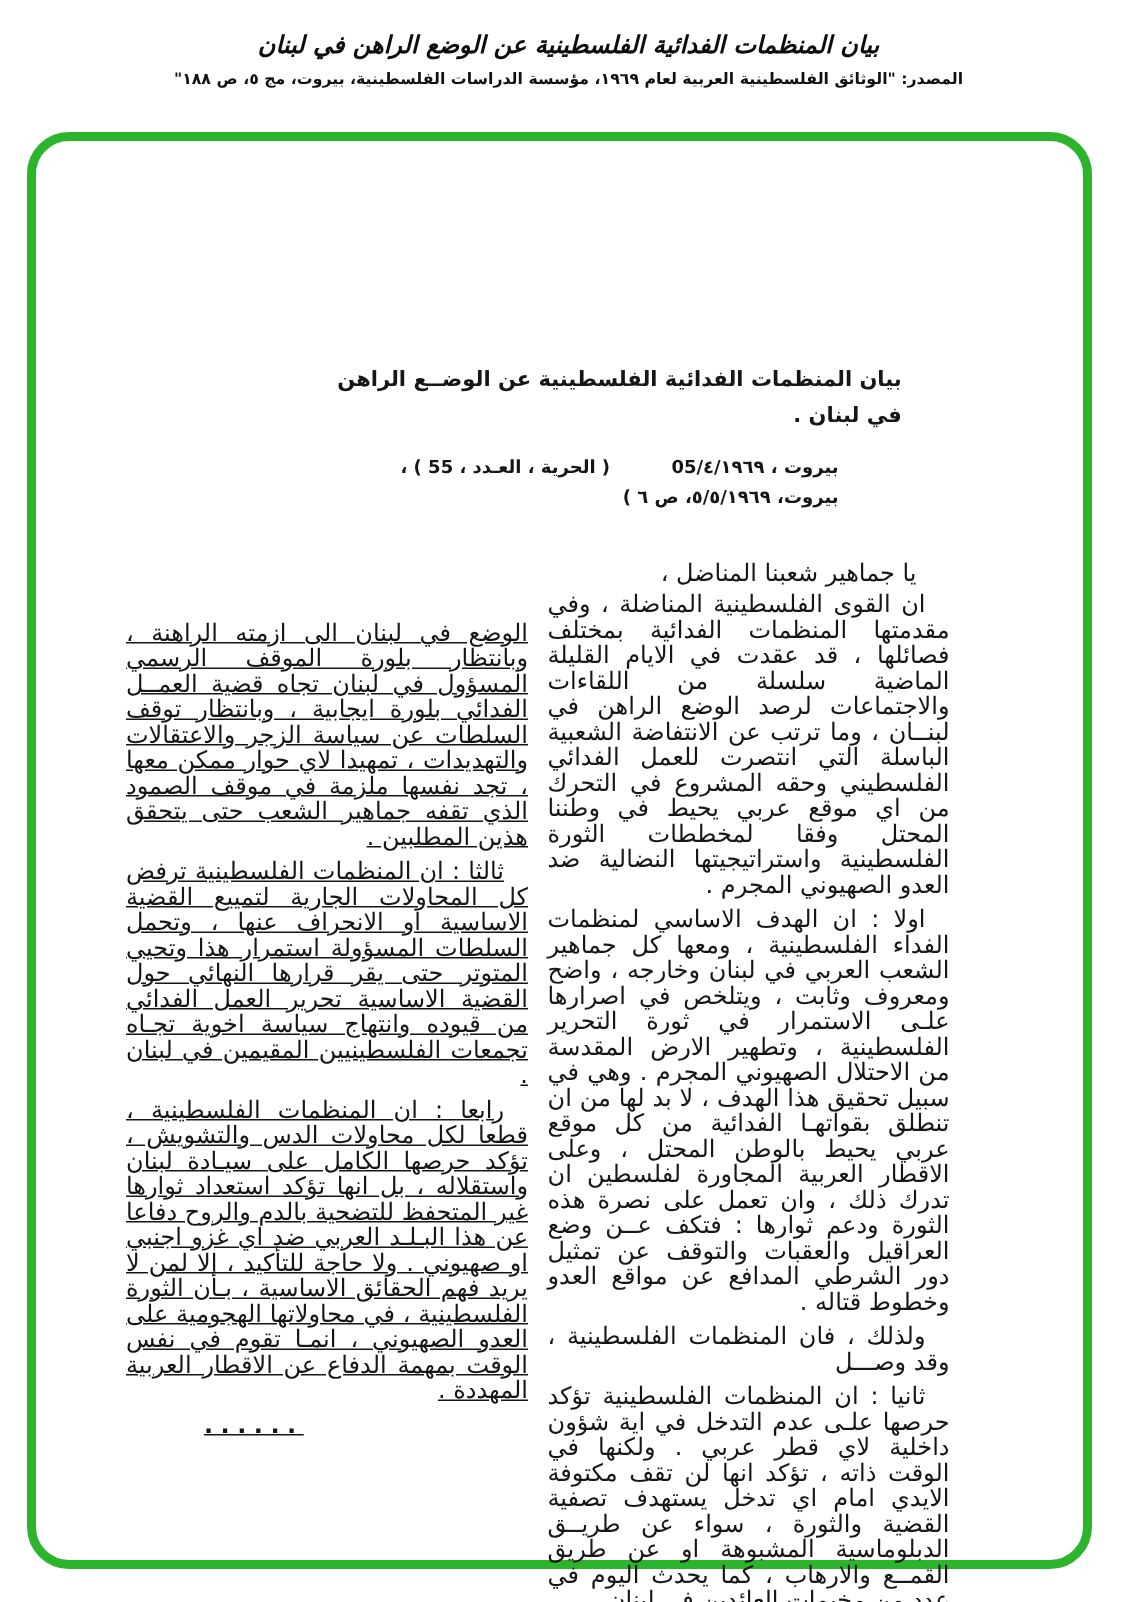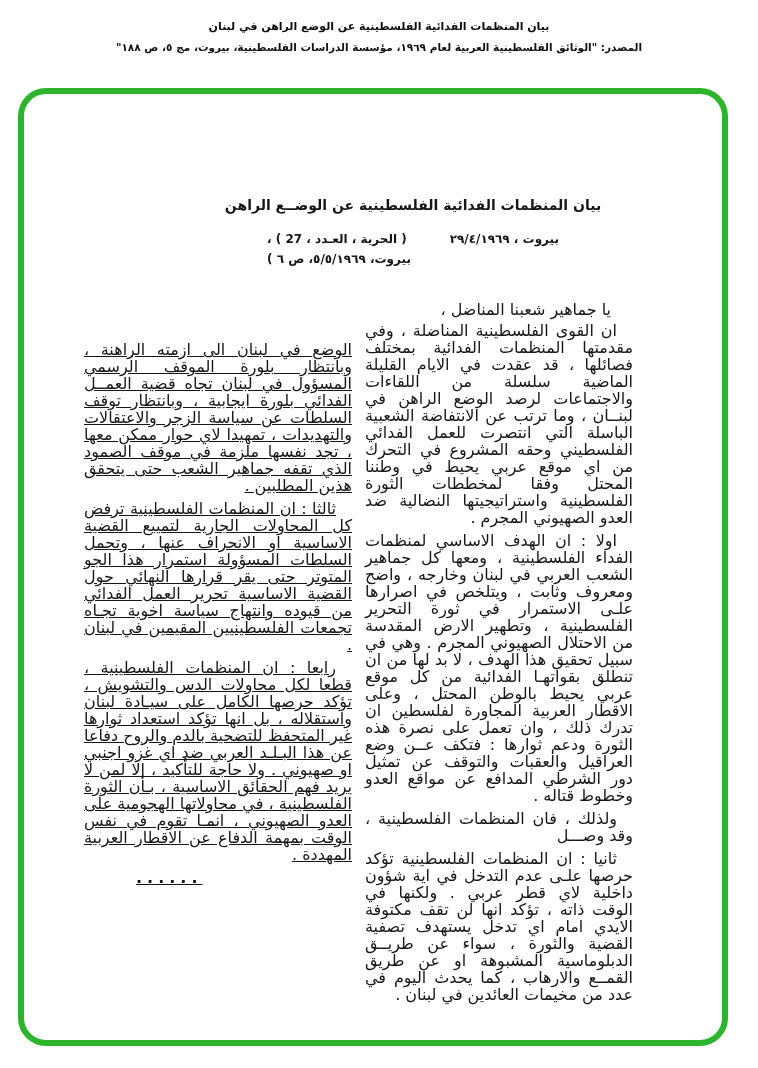--- a/index.html
+++ b/index.html
@@ -9,21 +9,21 @@
     height: 1068px;
     background: #ffffff;
     font-family: "DejaVu Sans", sans-serif;
     color: #161616;
     position: relative;
     overflow: hidden;
   }
 
   
   .top-header { text-align: center; padding-top: 20px; }
-  .top-title { font-size: 11px; font-weight: bold; color: #0d0d0d; }
+  .top-title { font-size: 16px; font-weight: bold; color: #0d0d0d; font-style: italic; }
   .top-source { font-size: 10.5px; font-weight: bold; margin-top: 8px; color: #111; }
 
   
   .green-frame {
     position: absolute;
     left: 18px;
     top: 88px;
     width: 710px;
     height: 958px;
     border: 6px solid #2cb52c;
@@ -41,32 +41,33 @@
   .doc-heading {
     text-align: center;
     font-weight: bold;
     font-size: 14px;
     line-height: 1.7;
     transform: translateX(40px);
   }
   .doc-heading .inner {
     display: inline-block;
     text-align: right;
+    margin-top: 48px;
   }
 
   .doc-ref {
     width: 292px;
     margin: 12px auto 0;
     transform: translateX(40px);
     font-size: 12px;
     font-weight: bold;
     line-height: 1.55;
   }
   .doc-ref .ref-row1 { display: flex; justify-content: space-between; }
-  .doc-ref .ref-row2 { text-align: left; margin-top: 2px; }
+  .doc-ref .ref-row2 { text-align: right; margin-top: 2px; }
 
   .columns {
     display: flex;
     gap: 13px;
     margin-top: 32px;
     padding: 0 89px 0 60px;
     font-size: 16px;
     line-height: 17px;
     text-align: justify;
   }
@@ -94,46 +95,47 @@
     <div class="top-title">بيان المنظمات الفدائية الفلسطينية عن الوضع الراهن في لبنان</div>
     <div class="top-source">المصدر: "الوثائق الفلسطينية العربية لعام ١٩٦٩، مؤسسة الدراسات الفلسطينية، بيروت، مج ٥، ص ١٨٨"</div>
   </header>
 
   <div class="green-frame">
     <div class="doc">
 
       <div class="doc-heading">
         <div class="inner">
           <div>بيان المنظمات الفدائية الفلسطينية عن الوضــع الراهن</div>
+          <div>في لبنان .</div>
         </div>
       </div>
 
       <div class="doc-ref">
         <div class="ref-row1">
-          <span>بيروت ، ٢٩/٤/١٩٦٩</span>
-          <span>( الحرية ، العـدد ، 27 ) ،</span>
+          <span>بيروت ، 05/٤/١٩٦٩</span>
+          <span>( الحرية ، العـدد ، 55 ) ،</span>
         </div>
         <div class="ref-row2">
           <span>بيروت، ٥/٥/١٩٦٩، ص ٦ )</span>
         </div>
       </div>
 
       <div class="columns">
 
         <div class="col col-right">
           <p class="salutation">يا جماهير شعبنا المناضل ،</p>
           <p>ان القوى الفلسطينية المناضلة ، وفي مقدمتها المنظمات الفدائية بمختلف فصائلها ، قد عقدت في الايام القليلة الماضية سلسلة من اللقاءات والاجتماعات لرصد الوضع الراهن في لبنــان ، وما ترتب عن الانتفاضة الشعبية الباسلة التي انتصرت للعمل الفدائي الفلسطيني وحقه المشروع في التحرك من اي موقع عربي يحيط في وطننا المحتل وفقا لمخططات الثورة الفلسطينية واستراتيجيتها النضالية ضد العدو الصهيوني المجرم .</p>
           <p>اولا : ان الهدف الاساسي لمنظمات الفداء الفلسطينية ، ومعها كل جماهير الشعب العربي في لبنان وخارجه ، واضح ومعروف وثابت ، ويتلخص في اصرارها علـى الاستمرار في ثورة التحرير الفلسطينية ، وتطهير الارض المقدسة من الاحتلال الصهيوني المجرم . وهي في سبيل تحقيق هذا الهدف ، لا بد لها من ان تنطلق بقواتهـا الفدائية من كل موقع عربي يحيط بالوطن المحتل ، وعلى الاقطار العربية المجاورة لفلسطين ان تدرك ذلك ، وان تعمل على نصرة هذه الثورة ودعم ثوارها : فتكف عــن وضع العراقيل والعقبات والتوقف عن تمثيل دور الشرطي المدافع عن مواقع العدو وخطوط قتاله .</p>
           <p>ولذلك ، فان المنظمات الفلسطينية ، وقد وصـــل</p>
           <p>ثانيا : ان المنظمات الفلسطينية تؤكد حرصها علـى عدم التدخل في اية شؤون داخلية لاي قطر عربي . ولكنها في الوقت ذاته ، تؤكد انها لن تقف مكتوفة الايدي امام اي تدخل يستهدف تصفية القضية والثورة ، سواء عن طريــق الدبلوماسية المشبوهة او عن طريق القمــع والارهاب ، كما يحدث اليوم في عدد من مخيمات العائدين في لبنان .</p>
         </div>
 
         <div class="col col-left">
           <p class="flush">الوضع في لبنان الى ازمته الراهنة ، وبانتظار بلورة الموقف الرسمي المسؤول في لبنان تجاه قضية العمــل الفدائي بلورة ايجابية ، وبانتظار توقف السلطات عن سياسة الزجر والاعتقالات والتهديدات ، تمهيدا لاي حوار ممكن معها ، تجد نفسها ملزمة في موقف الصمود الذي تقفه جماهير الشعب حتى يتحقق هذين المطلبين .</p>
-          <p>ثالثا : ان المنظمات الفلسطينية ترفض كل المحاولات الجارية لتمييع القضية الاساسية او الانحراف عنها ، وتحمل السلطات المسؤولة استمرار هذا الجو المتوتر حتى يقر قرارها النهائي حول القضية الاساسية تحرير العمل الفدائي من قيوده وانتهاج سياسة اخوية تجـاه تجمعات الفلسطينيين المقيمين في لبنان .</p>
+          <p>ثالثا : ان المنظمات الفلسطينية ترفض كل المحاولات الجارية لتمييع القضية الاساسية او الانحراف عنها ، وتحمل السلطات المسؤولة استمرار هذا وتحيي المتوتر حتى يقر قرارها النهائي حول القضية الاساسية تحرير العمل الفدائي من قيوده وانتهاج سياسة اخوية تجـاه تجمعات الفلسطينيين المقيمين في لبنان .</p>
           <p>رابعا : ان المنظمات الفلسطينية ، قطعا لكل محاولات الدس والتشويش ، تؤكد حرصها الكامل على سيـادة لبنان واستقلاله ، بل انها تؤكد استعداد ثوارها غير المتحفظ للتضحية بالدم والروح دفاعا عن هذا البـلـد العربي ضد اي غزو اجنبي او صهيوني . ولا حاجة للتأكيد ، الا لمن لا يريد فهم الحقائق الاساسية ، بـأن الثورة الفلسطينية ، في محاولاتها الهجومية على العدو الصهيوني ، انمـا تقوم في نفس الوقت بمهمة الدفاع عن الاقطار العربية المهددة .</p>
           <p class="dots">......</p>
         </div>
 
       </div>
 
     </div>
   </div>
 
 </div>

